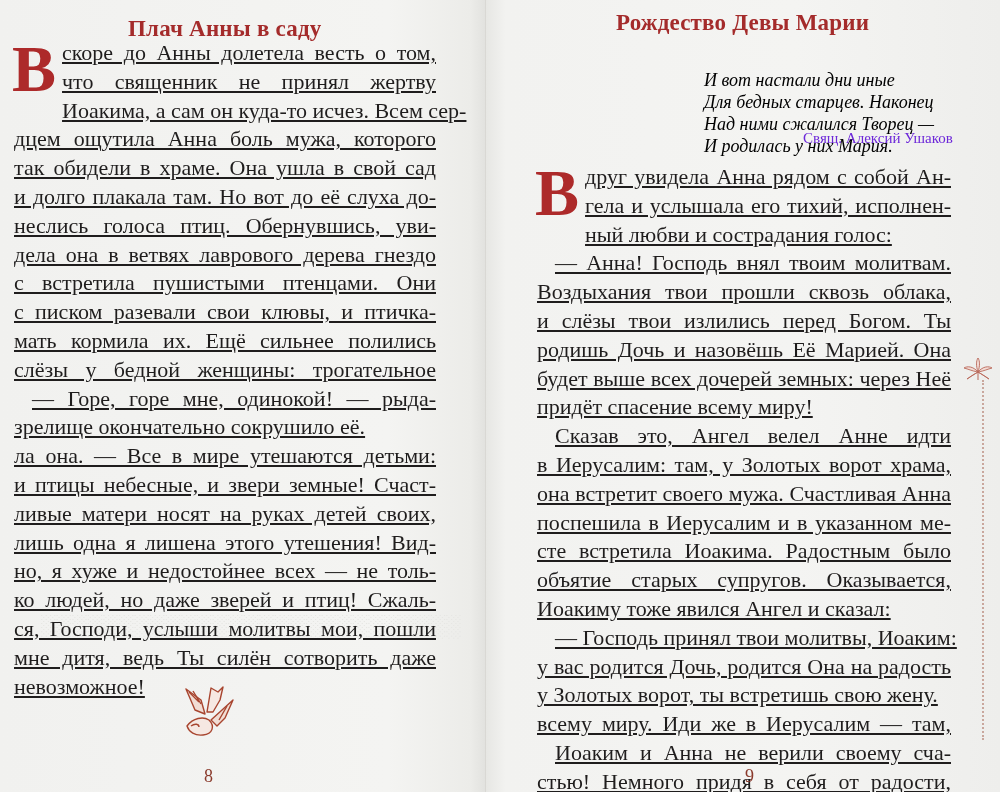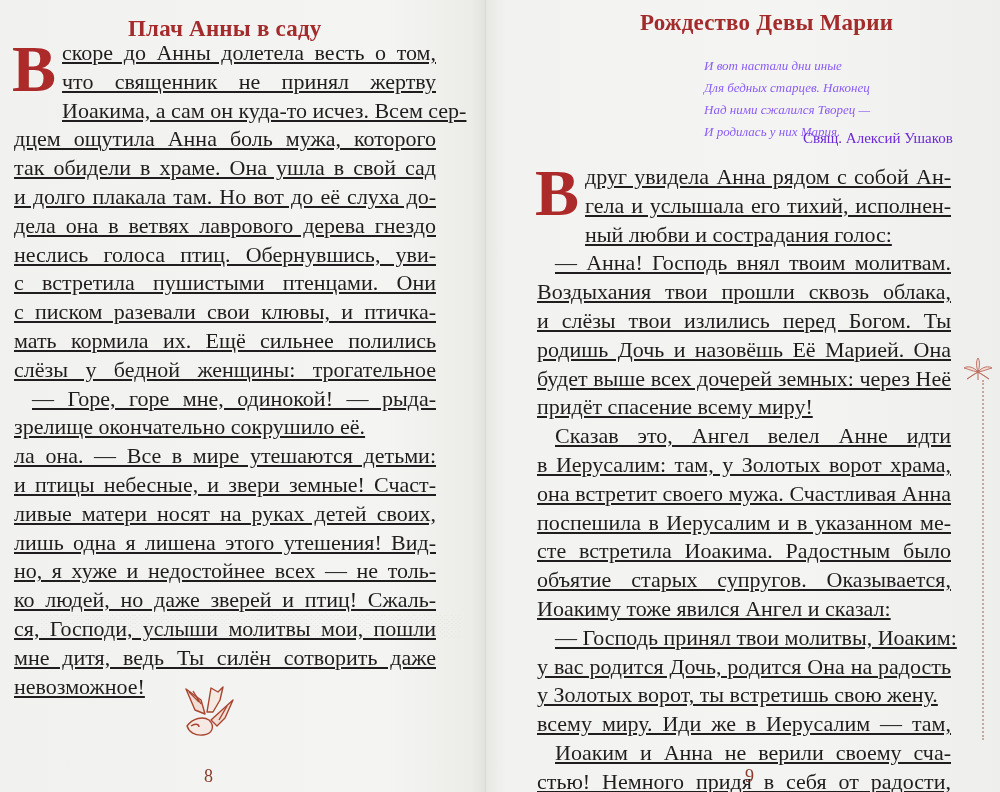--- a/index.html
+++ b/index.html
@@ -29,22 +29,22 @@
     text-align:justify; color:#1f1d1d;
   }
   .line { display:block; white-space:nowrap; text-align-last:justify; text-align:justify; height:28.8px; overflow:visible;text-decoration:underline; }
   .line.last { text-align-last:left; }
   .line.indent { padding-left:18px; }
   .dropcap {
     float:left; color:#ad2a2a; font-size:66px; line-height:54px; height:56px;
     font-weight:bold; margin:3px 6px 0 -2px; font-family:"Liberation Serif", serif;
   }
   .poem {
-    position:absolute; left:704px; top:55px; font-style:italic; font-size:13px;
-    line-height:22px; color:#8b5cf6;
+    position:absolute; left:704px; top:69px; font-style:italic; font-size:18px;
+    line-height:22px; color:#000000;
   }
   .poem-line { display:block; white-space:nowrap; }
   .attribution {
     position:absolute; left:803px; top:130px; font-size:15px; white-space:nowrap; color:#6d28d9;
   }
   .page-number {
     position:absolute; font-size:18px; color:#8a3a2c;
   }
   .bird {
     position:absolute; left:183px; top:686px; width:54px; height:52px;
@@ -72,22 +72,22 @@
 <div class="chapter-title" style="left:128px;top:10px;margin-top:6px;">Плач Анны в саду</div>
 
 <div class="body-text" style="left:14px;top:39px;width:422px;">
   <span class="dropcap">В</span>
   <span class="line">скоре до Анны долетела весть о том,</span>
   <span class="line">что священник не принял жертву</span>
   <span class="line">Иоакима, а сам он куда-то исчез. Всем сер-</span>
   <span class="line">дцем ощутила Анна боль мужа, которого</span>
   <span class="line">так обидели в храме. Она ушла в свой сад</span>
   <span class="line">и долго плакала там. Но вот до её слуха до-</span>
+  <span class="line">неслись голоса птиц. Обернувшись, уви-</span>
   <span class="line">дела она в ветвях лаврового дерева гнездо</span>
-  <span class="line">неслись голоса птиц. Обернувшись, уви-</span>
   <span class="line">с встретила пушистыми птенцами. Они</span>
   <span class="line">с писком разевали свои клювы, и птичка-</span>
   <span class="line">мать кормила их. Ещё сильнее полились</span>
   <span class="line">слёзы у бедной женщины: трогательное</span>
   <span class="line indent">— Горе, горе мне, одинокой! — рыда-</span>
   <span class="line last">зрелище окончательно сокрушило её.</span>
   <span class="line">ла она. — Все в мире утешаются детьми:</span>
   <span class="line">и птицы небесные, и звери земные! Счаст-</span>
   <span class="line">ливые матери носят на руках детей своих,</span>
   <span class="line">лишь одна я лишена этого утешения! Вид-</span>
@@ -104,21 +104,21 @@
     <path d="M28 2 L35 6 L40 1 L37 14 L30 26 L24 26 Z" fill="#f6e8e2"></path>
     <path d="M50 14 L42 32 L34 40 L28 34 Z" fill="#f1ddd4"></path>
     <path d="M4 40 C10 32 20 30 26 34 C32 40 30 48 20 49 C12 50 6 46 4 40 Z" fill="#f6e8e2"></path>
     <path d="M8 40 C12 37 16 38 16 41"></path>
     <path d="M6 6 L16 16 M10 5 L18 18 M44 20 L36 34"></path>
   </g>
 </svg>
 
 <div class="page-number" style="left:204px;top:766px;">8</div>
 
-<div class="chapter-title" style="left:616px;top:10px;margin-left:24px;">Рождество Девы Марии</div>
+<div class="chapter-title" style="left:616px;top:10px;">Рождество Девы Марии</div>
 
 <div class="poem">
   <span class="poem-line">И вот настали дни иные</span>
   <span class="poem-line">Для бедных старцев. Наконец</span>
   <span class="poem-line">Над ними сжалился Творец —</span>
   <span class="poem-line">И родилась у них Мария.</span>
 </div>
 <div class="attribution">Свящ. Алексий Ушаков</div>
 
 <div class="body-text" style="left:537px;top:163px;width:414px;">

